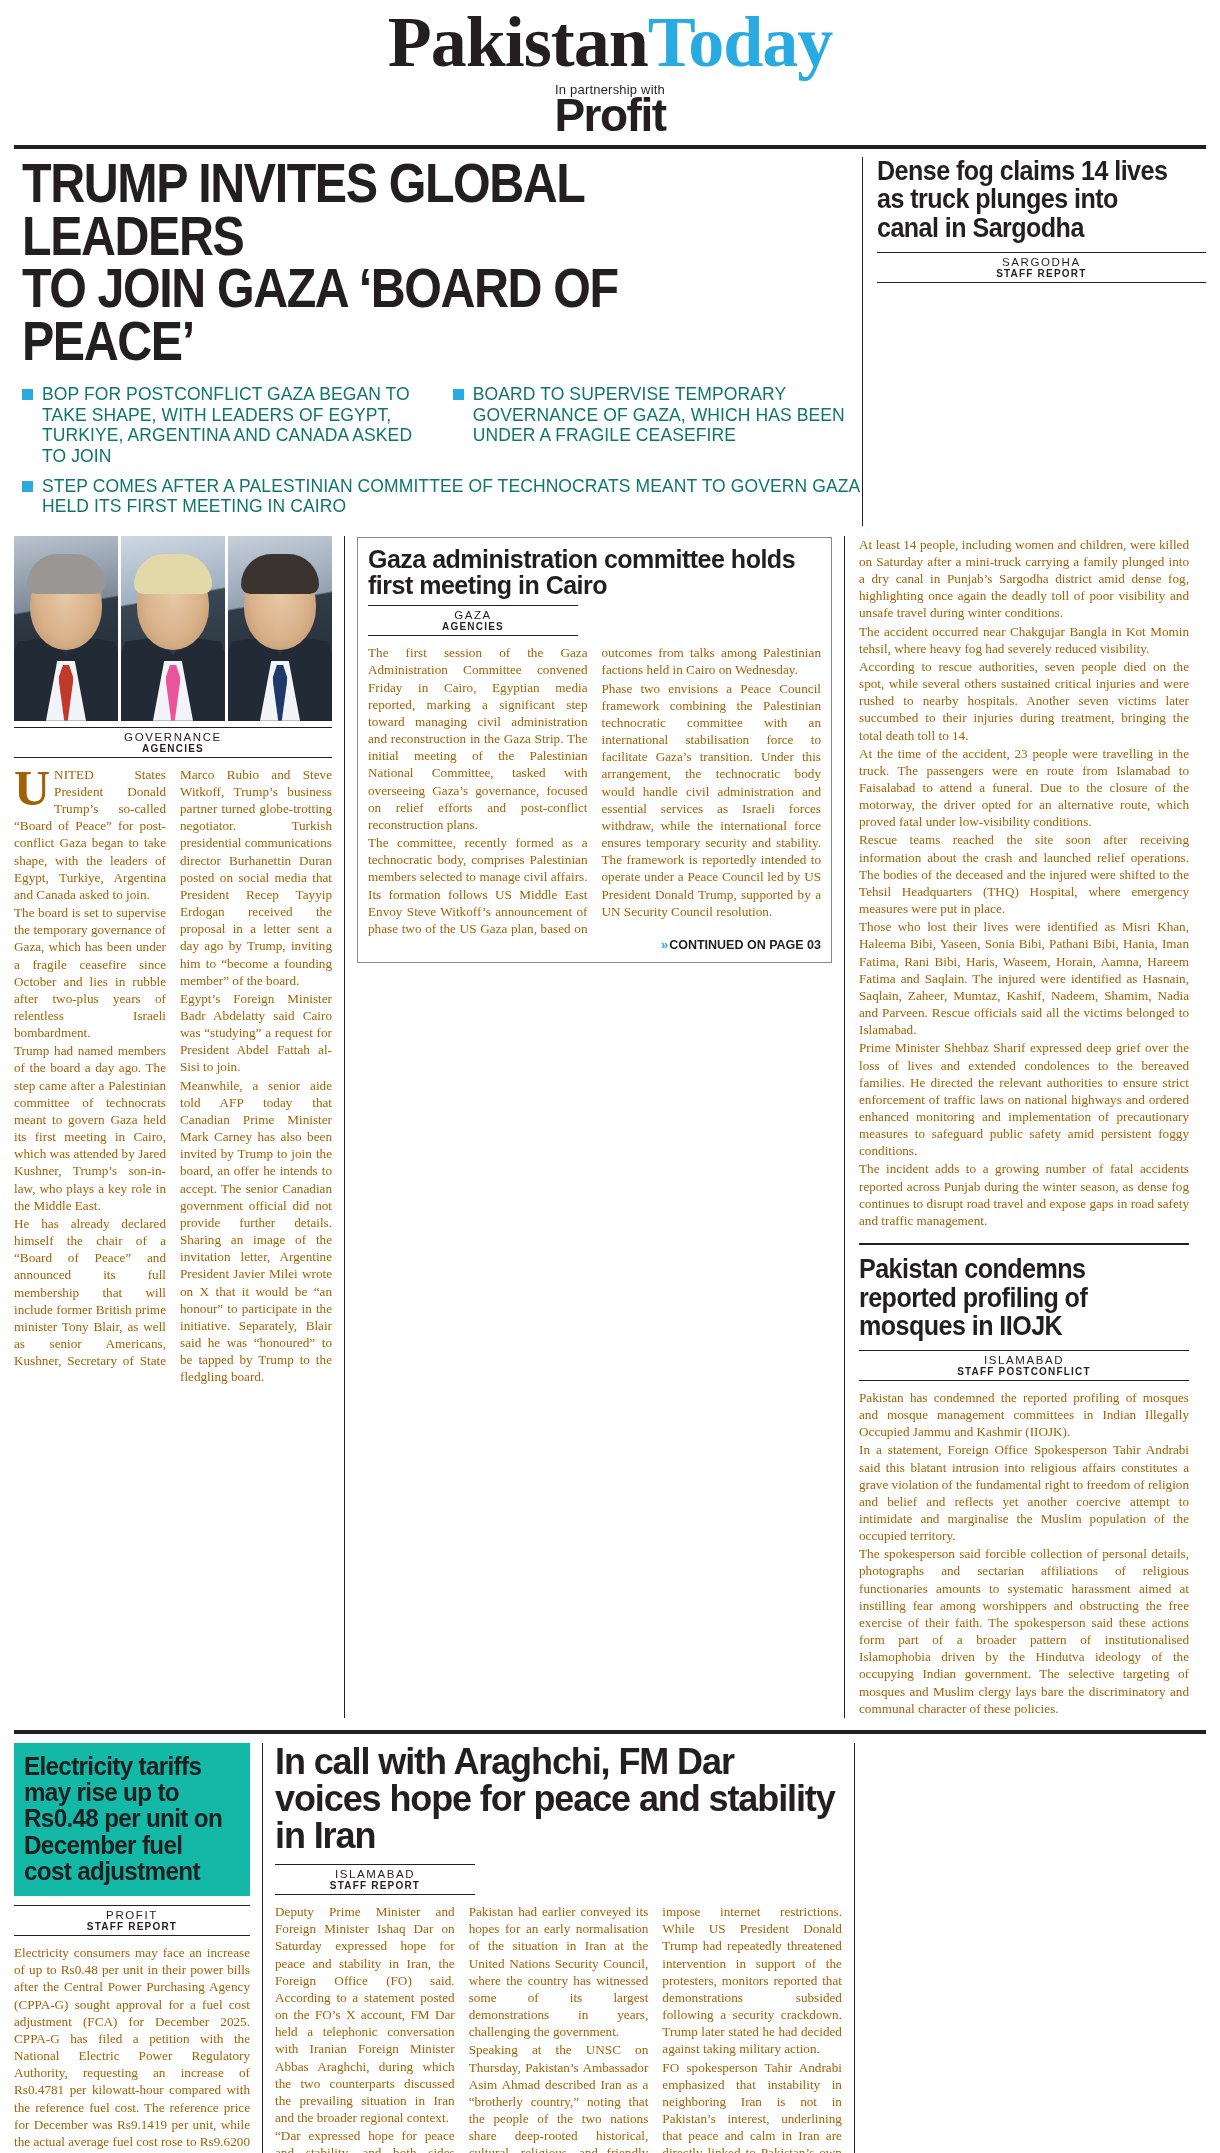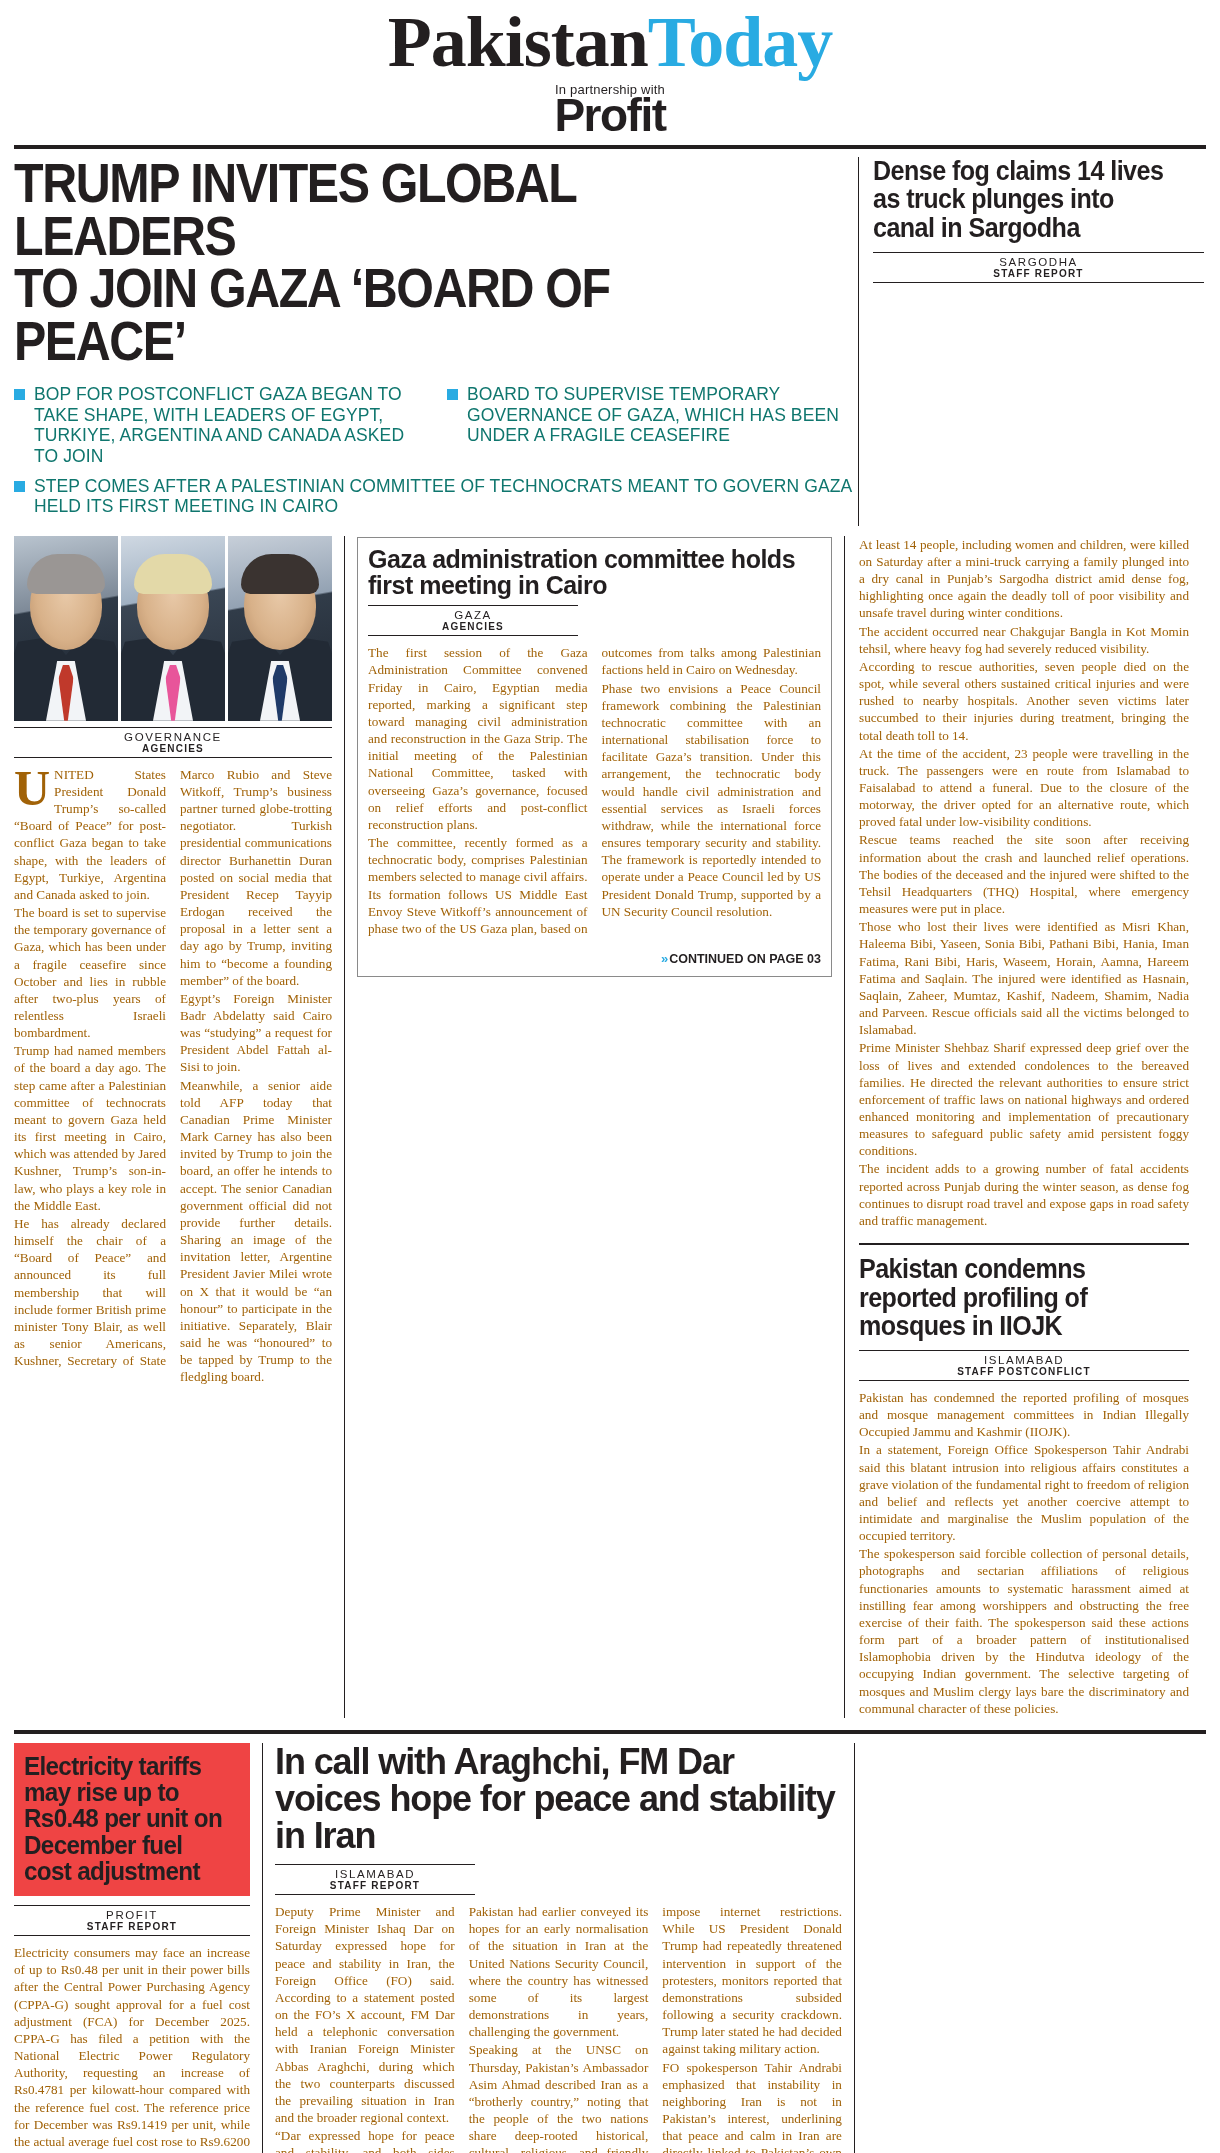--- a/index.html
+++ b/index.html
@@ -45,21 +45,21 @@
     font-weight:700; font-size:15.5px; color:#231f20;
     border-top:1.5px solid #231f20; border-bottom:1.5px solid #231f20;
     padding:5px 2px; text-align:center;
   }
   .datebar-left { width:455px; }
   .datebar-right { width:455px; }
   .rule-thick { border-top:4px solid #231f20; margin-top:8px; }
 
   
   .lead-wrap { display:flex; gap:0; margin-top:8px; }
-  .lead-left { width:845px; padding-right:0; border-right:1.5px solid #231f20; }
+  .lead-left { width:845px; padding-right:0; border-right:1.5px solid #231f20;margin-left:8px; }
   .lead-right { width:345px; padding-left:14px; }
 
   .banner-head {
     font-family:"Liberation Sans", sans-serif;
     font-weight:700; font-size:55px; line-height:0.96;
     letter-spacing:-1.6px; color:#231f20;
     transform:scaleX(0.88); transform-origin:left center;
   }
 
   .bullets { margin-top:16px; }
@@ -150,33 +150,33 @@
   }
   .boxed-head {
     font-family:"Liberation Sans", sans-serif;
     font-weight:700; font-size:25px; line-height:1.05;
     letter-spacing:-0.5px; color:#231f20; margin-bottom:7px;
   }
   .two-col { column-count:2; column-gap:14px; column-rule:none; }
   .cont {
     font-family:"Liberation Sans", sans-serif;
     font-weight:700; font-size:12.5px; color:#231f20; text-align:right;
-    margin-top:14px;
+    margin-top:0;
   }
   .cont .arrows { color:#29abe2; font-size:13px; letter-spacing:-2px; margin-right:3px; }
 
   
   .rule-med { border-top:2.5px solid #231f20; margin:14px 0 10px; }
 
   .sec2 { display:flex; }
   .sec2-a { width:248px; padding-right:12px; }
   .sec2-b { width:592px; padding:0 12px; border-left:1.5px solid #231f20; }
   .sec2-c { width:346px; padding-left:14px; border-left:1.5px solid #231f20; }
 
-  .tint-box { background:#ef4444; padding:10px 10px 12px; }
+  .tint-box { background:#14b8a6; padding:10px 10px 12px; }
   .tint-head {
     font-family:"Liberation Sans", sans-serif;
     font-weight:700; font-size:25.5px; line-height:1.03;
     letter-spacing:-0.7px; color:#231f20;
     transform:scaleX(0.95); transform-origin:left center;
   }
   .mainhead2 {
     font-family:"Liberation Sans", sans-serif;
     font-weight:700; font-size:36px; line-height:1.03;
     letter-spacing:-1.1px; color:#231f20;

